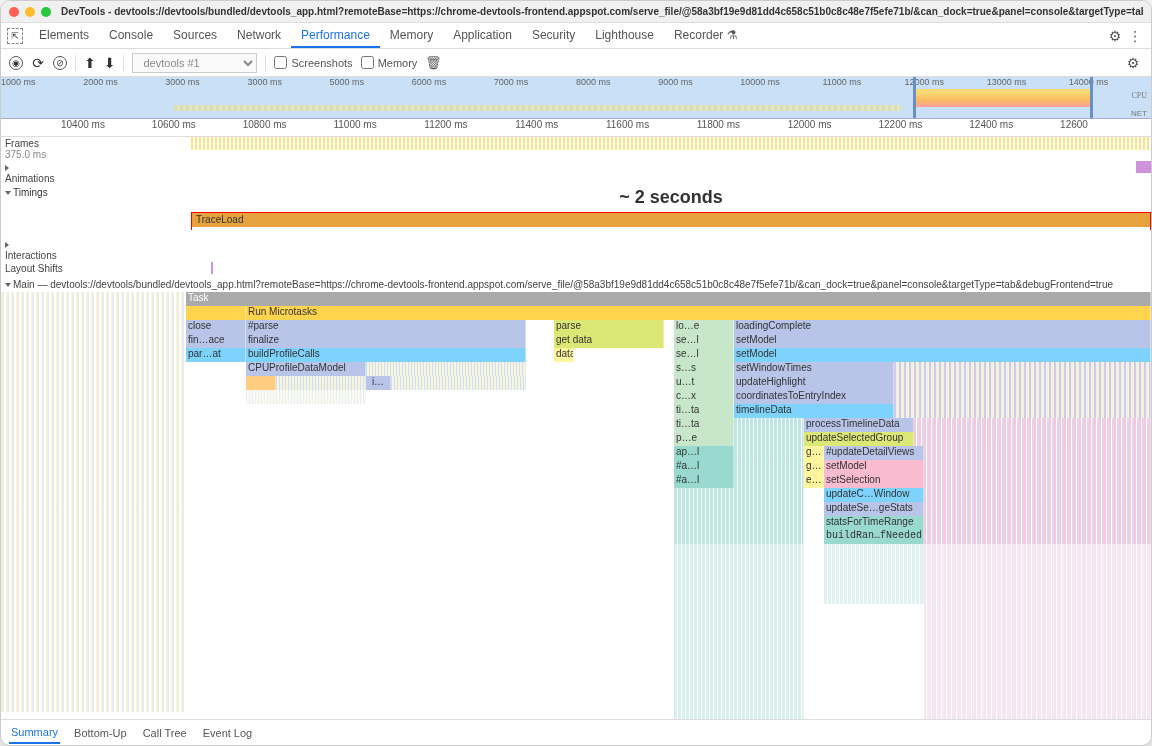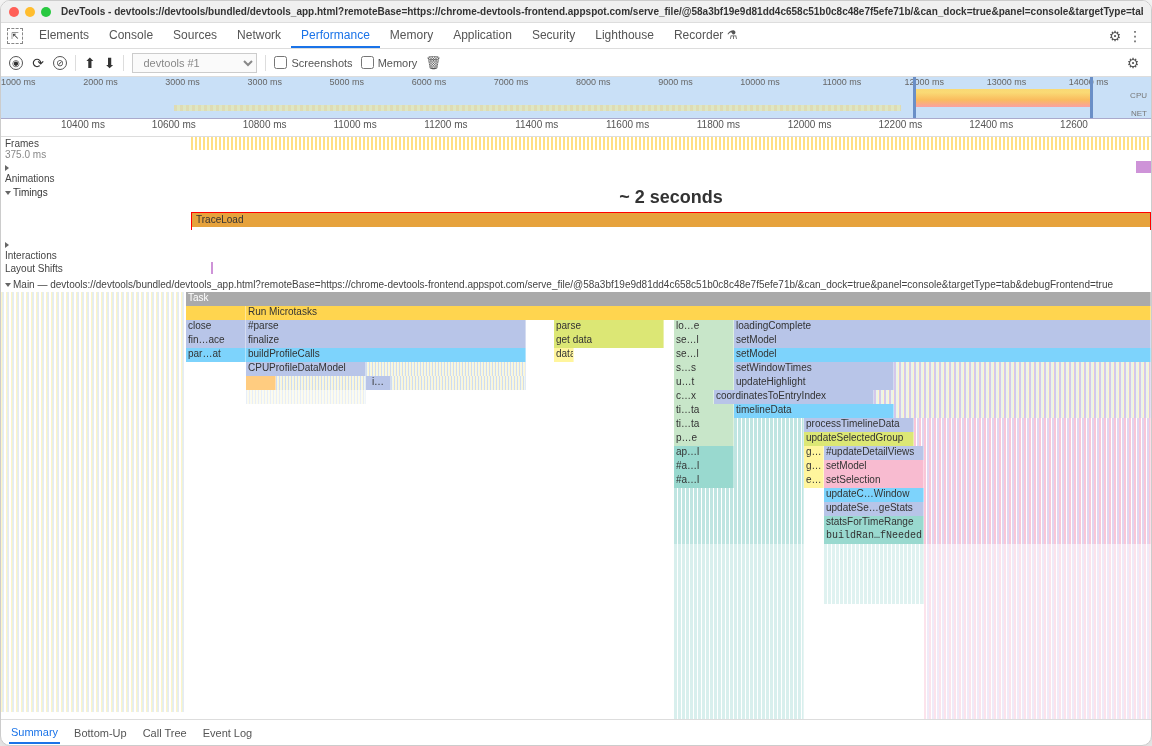--- a/index.html
+++ b/index.html
@@ -20,21 +20,21 @@
     .gear-icon, .dots-icon { width: 20px; text-align: center; font-size: 14px; color: #555; cursor: pointer; }
     .toolbar { display: flex; align-items: center; height: 28px; border-bottom: 1px solid #ddd; padding: 0 8px; gap: 8px; }
     .tb-icon { width: 14px; height: 14px; border-radius: 50%; border: 1.5px solid #555; display: inline-flex; align-items: center; justify-content: center; font-size: 9px; cursor: pointer; }
     .tb-sep { width: 1px; height: 16px; background: #ddd; }
     .profile-select { border: 1px solid #ccc; font-size: 11px; padding: 2px 40px 2px 6px; color: #888; background: #fafafa; }
     .cb-label { display: flex; align-items: center; gap: 4px; font-size: 11px; color: #555; justify-content: flex-end; }
     .trash-icon { font-size: 13px; color: #555; cursor: pointer; }
     .overview { height: 42px; background: #c9e0f7; border-bottom: 1px solid #aac; position: relative; }
     .overview-ticks { position: absolute; top: 0; left: 0; right: 0; height: 12px; display: flex; font-size: 9px; color: #666; }
     .overview-ticks span { flex: 1; text-align: left; }
-    .overview .cpu-label { position: absolute; right: 4px; top: 14px; font-size: 8px; color: #777; }
+    .overview .cpu-label { position: absolute; right: 4px; top: 14px; font-size: 8px; color: #777; font-family: Liberation Serif, serif; }
     .overview .net-label { position: absolute; right: 4px; bottom: 0; font-size: 8px; color: #777; }
     .overview-highlight { position: absolute; right: 60px; top: 12px; width: 175px; height: 18px; background: linear-gradient(to bottom, #ffd966 20%, #ffb84d 60%, #ff9999 100%); opacity: 0.9; }
     .overview-handles { position: absolute; right: 58px; top: 0; width: 180px; height: 100%; border-left: 3px solid #6a8fc7; border-right: 3px solid #6a8fc7; }
     .overview-mini { position: absolute; left: 15%; right: 250px; top: 28px; height: 6px; background: repeating-linear-gradient(90deg, #ffd54f 0 3px, #fff176 3px 6px); opacity: 0.4; }
     .ruler { height: 18px; border-bottom: 1px solid #ddd; display: flex; font-size: 10px; color: #555; padding-left: 60px; }
     .ruler span { flex: 1; }
     .tracks { flex: 1; overflow: hidden; display: flex; flex-direction: column; position: relative; }
     .track-row { display: flex; align-items: flex-start; min-height: 15px; border-bottom: 0; }
     .track-label { width: 60px; padding: 1px 4px; font-size: 10px; color: #444; flex-shrink: 0; }
     .track-content { flex: 1; position: relative; height: 15px; }
@@ -257,21 +257,21 @@
           <div class="fcell stripes" style="width:135px;"></div>
           <div class="fcell clear" style="width:148px;"></div>
           <div class="fcell c-green" style="width:60px;">u…t</div>
           <div class="fcell c-blue" style="width:160px;">updateHighlight</div>
           <div class="fcell stripes2" style="flex:1;"></div>
         </div>
         <div class="flame-row">
           <div class="fcell clear" style="width:60px;"></div>
           <div class="fcell stripes" style="width:120px;opacity:0.5;"></div>
           <div class="fcell clear" style="width:308px;"></div>
-          <div class="fcell c-green" style="width:40px;">c…x</div>
+          <div class="fcell c-green" style="width:60px;">c…x</div>
           <div class="fcell c-blue" style="width:160px;">coordinatesToEntryIndex</div>
           <div class="fcell stripes2" style="flex:1;"></div>
         </div>
         <div class="flame-row">
           <div class="fcell clear" style="width:488px;"></div>
           <div class="fcell c-green" style="width:60px;">ti…ta</div>
           <div class="fcell c-bluemed" style="width:160px;">timelineData</div>
           <div class="fcell stripes2" style="flex:1;"></div>
         </div>
         <div class="flame-row">

